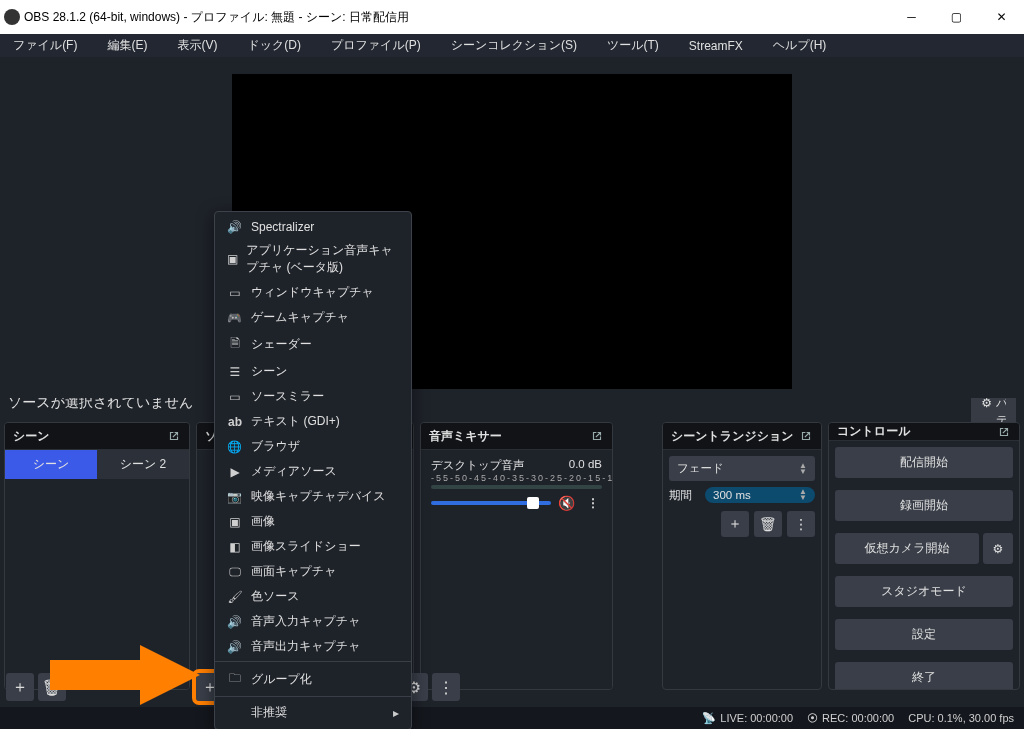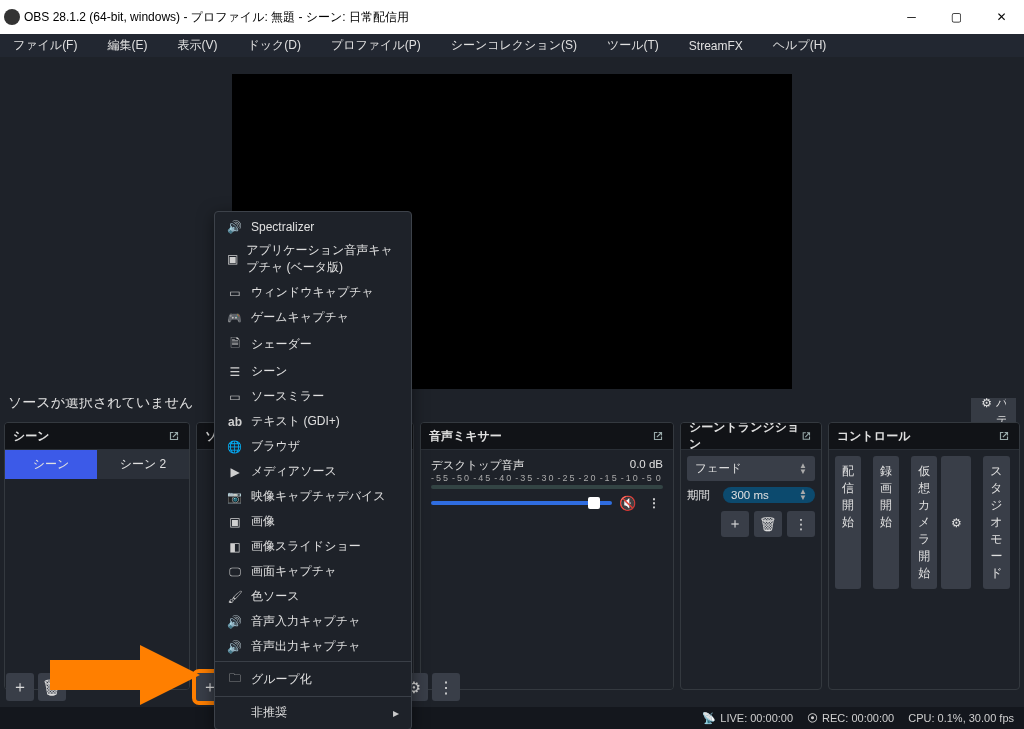--- a/index.html
+++ b/index.html
@@ -41,30 +41,30 @@
   .ch-head { display: flex; justify-content: space-between; font-size: 11.5px; }
   .ch-meter { flex: 1; }
   .tick-labels { font-size: 9px; color: #aaa; letter-spacing: 2px; text-align: left; display: flex; justify-content: space-between; }
   .meter-bar { height: 4px; background: #344; margin-top: 2px; border-radius: 2px; }
   .slider-row { display: flex; align-items: center; gap: 8px; margin-top: 5px; }
   .slider-track { flex: 1; height: 4px; background: #2f6de0; border-radius: 2px; position: relative; }
   .slider-knob { position: absolute; right: 12px; top: -4px; width: 12px; height: 12px; background: #fff; border-radius: 2px; }
   .spk-icon { color: #ff4444; font-size: 14px; }
   .dots-btn { width: 18px; height: 18px; display: flex; align-items: center; justify-content: center; font-weight: bold; }
   
-  .trans-dock { width: 142px; }
+  .trans-dock { width: 160px; margin-left: 43px; }
   .trans-body { padding: 6px; display: flex; flex-direction: column; gap: 6px; }
   .trans-select { display: flex; justify-content: space-between; align-items: center; background: #393e48; padding: 5px 8px; border-radius: 3px; font-size: 11.5px; }
   .trans-dur { display: flex; align-items: center; gap: 13px; font-size: 11.5px; }
   .trans-dur-input { flex: 1; background: #0c4a6e; padding: 2px 8px; border-radius: 10px; display: flex; justify-content: space-between; align-items: center; }
   .trans-btns { display: flex; gap: 5px; justify-content: flex-end; margin-top: 2px; }
   .sq-btn { width: 28px; height: 26px; background: #393e48; border-radius: 3px; display: flex; align-items: center; justify-content: center; font-size: 14px; }
   
   .ctrl-dock { width: 192px; }
-  .ctrl-body { padding: 6px; display: flex; gap: 12px; }
+  .ctrl-body { padding: 6px; display: flex; flex-direction: column; gap: 12px; }
   .ctrl-btn { background: #393e48; padding: 7px; border-radius: 3px; text-align: center; font-size: 12px; }
   .ctrl-row { display: flex; gap: 4px; }
   .ctrl-row .ctrl-btn:first-child { flex: 1; }
   .gear-btn { width: 30px; background: #393e48; border-radius: 3px; display: flex; align-items: center; justify-content: center; }
   
   .dock-toolbar { position: absolute; bottom: 28px; left: 6px; display: flex; gap: 4px; align-items: center; }
   .tb-btn { width: 28px; height: 28px; background: #393e48; border-radius: 3px; display: flex; align-items: center; justify-content: center; font-size: 16px; color: #ddd; }
   .src-toolbar { position: absolute; bottom: 28px; left: 196px; display: flex; gap: 4px; align-items: center; }
   .src-toolbar .tb-btn.hl { outline: 4px solid #ff7f00; outline-offset: 0; z-index: 5; }
   

